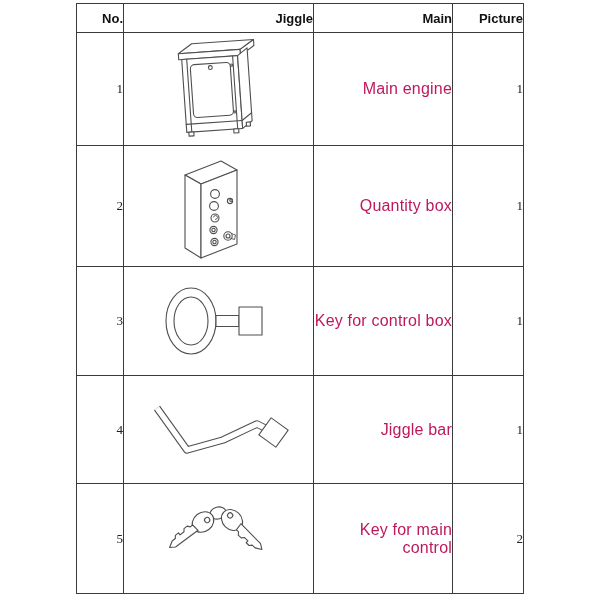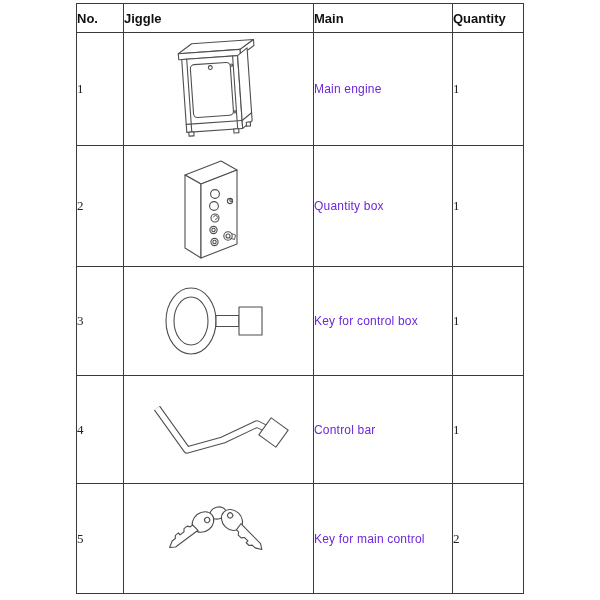--- a/index.html
+++ b/index.html
@@ -14,39 +14,39 @@
     position:absolute;
     left:76px; top:3px;
     width:447px;
     border-collapse:collapse;
     table-layout:fixed;
     border:1.5px solid #3a3a3a;
   }
   table.parts th, table.parts td{
     border:1px solid #3a3a3a;
     padding:0;
-    text-align:left;
+    text-align:right;
     vertical-align:middle;
     background:#fff;
     overflow:hidden;
   }
   th{
     font-size:13px;
     font-weight:bold;
     color:#111;
     height:28px;
   }
   td.no, td.qty{
     font-family:"Liberation Serif", serif;
     font-size:13px;
     color:#222;
   }
   td.name{
-    font-size:12px;
-    color:#6d28d9;
+    font-size:16px;
+    color:#be185d;
     letter-spacing:.2px;
   }
   tr.r1 td{height:112px;}
   tr.r2 td{height:120px;}
   tr.r3 td{height:108px;}
   tr.r4 td{height:107px;}
   tr.r5 td{height:109px;}
   td.pic svg{display:block;margin:0 auto;}
   .lineart{stroke:#4f4f4f;stroke-width:1.1;fill:#ffffff;stroke-linejoin:round;stroke-linecap:round;}
   .thin{stroke:#4f4f4f;stroke-width:0.9;fill:none;}
@@ -60,21 +60,21 @@
       <col style="width:47px">
         <col style="width:190px">
         <col style="width:139px">
         <col style="width:71px">
     </colgroup>
     <thead>
       <tr>
         <th>No.</th>
         <th>Jiggle</th>
         <th>Main</th>
-        <th>Quantity</th>
+        <th>Picture</th>
       </tr>
     </thead>
     <tbody>
 
       <tr class="r1">
         <td class="no">1</td>
         <td class="pic">
           <svg width="104" height="106" viewBox="0 0 104 106">
             <g class="lineart" transform="rotate(-4 52 55)">
 
@@ -163,21 +163,21 @@
         <td class="pic">
           <svg width="168" height="96" viewBox="0 0 168 96">
 
             <path d="M22,26 L52,68 L88,58 L122,42 L138,50" fill="none" stroke="#4f4f4f" stroke-width="7.5" stroke-linejoin="round" stroke-linecap="butt"></path>
             <path d="M22,26 L52,68 L88,58 L122,42 L138,50" fill="none" stroke="#ffffff" stroke-width="5.4" stroke-linejoin="round" stroke-linecap="butt"></path>
             <g class="lineart">
               <rect x="128" y="40" width="21" height="21" transform="rotate(36 138.5 50.5)"></rect>
             </g>
           </svg>
         </td>
-        <td class="name">Control bar</td>
+        <td class="name">Jiggle bar</td>
         <td class="qty">1</td>
       </tr>
 
       <tr class="r5">
         <td class="no">5</td>
         <td class="pic">
           <svg width="160" height="104" viewBox="0 0 160 104">
             <g class="lineart">
 
               <ellipse cx="79" cy="26" rx="8" ry="6" transform="rotate(-15 79 26)"></ellipse>

